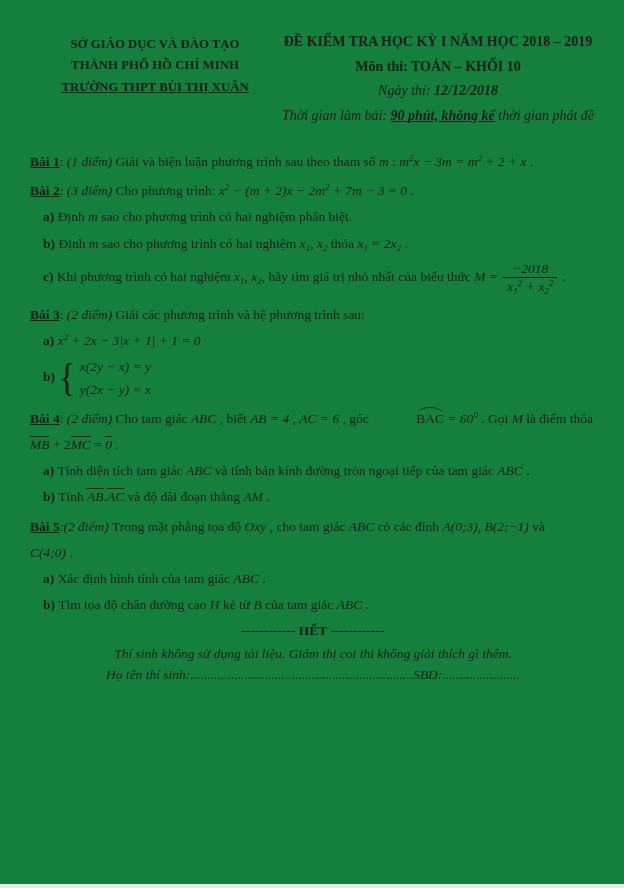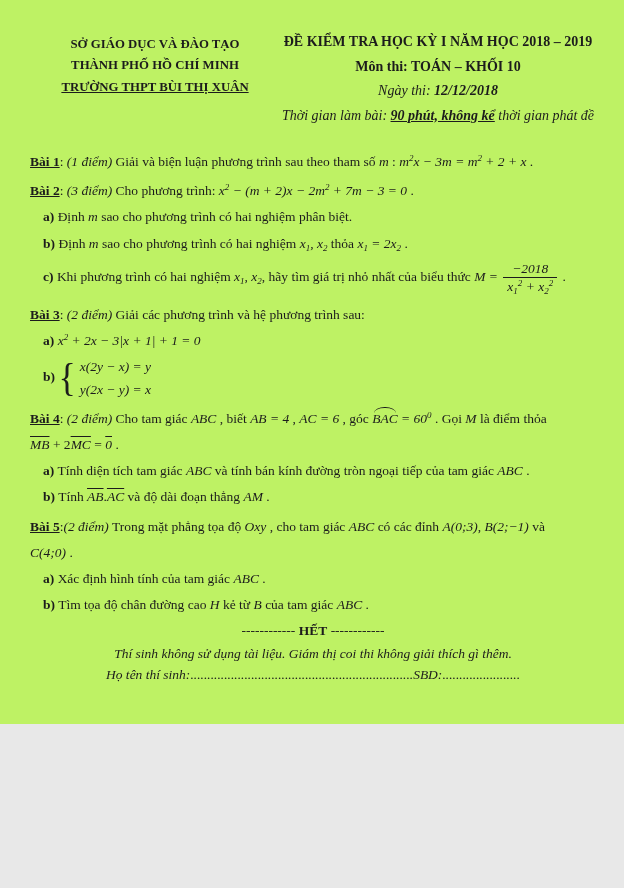--- a/index.html
+++ b/index.html
@@ -1,21 +1,21 @@
 <!DOCTYPE html>
 <html><head>
 <meta charset="utf-8">
 <style>
   html, body { margin: 0; padding: 0; background: #e8e8e8; }
   .page {
     position: relative;
     width: 624px;
-    height: 724px;
+    height: 884px;
     margin: 0 auto;
-    background: #bef264;
+    background: #15803d;
     color: #1c1c1c;
     font-family: "Liberation Serif", "DejaVu Serif", serif;
     font-size: 13.5px;
     box-sizing: border-box;
     padding: 30px 28px 0 30px;
     overflow: hidden;
   }
   
   .header { display: flex; align-items: flex-start; }
   .header-left {
@@ -39,21 +39,21 @@
   .line.sub { padding-left: 13px; }
   
   .seg.p  { font-style: normal; }
   .seg.b  { font-weight: bold; }
   .seg.i  { font-style: italic; }
   .seg.bi { font-weight: bold; font-style: italic; }
   .seg.bu { font-weight: bold; text-decoration: underline; }
   .seg.biu{ font-weight: bold; font-style: italic; text-decoration: underline; }
   .seg.m  { font-style: italic; }
   .seg.v  { font-style: italic; text-decoration: overline; }
-  .seg.arc{ font-style: italic; position: relative; display: inline-block; }
+  .seg.arc{ position: relative; display: inline-block; margin-left: 44px; }
   .seg.arc::before {
     content: "";
     position: absolute;
     top: -3px; left: 2px; right: 2px;
     height: 5px;
     border-top: 1.2px solid #1c1c1c;
     border-radius: 50% 50% 0 0 / 100% 100% 0 0;
   }
   sup { font-size: 9px; line-height: 0; }
   sub { font-size: 9px; line-height: 0; vertical-align: -3px; }

